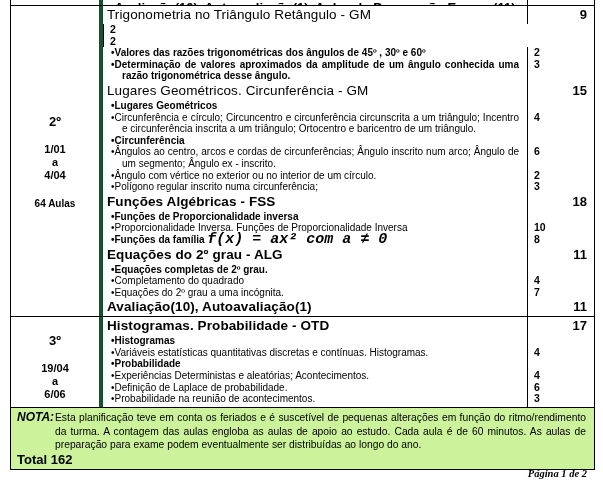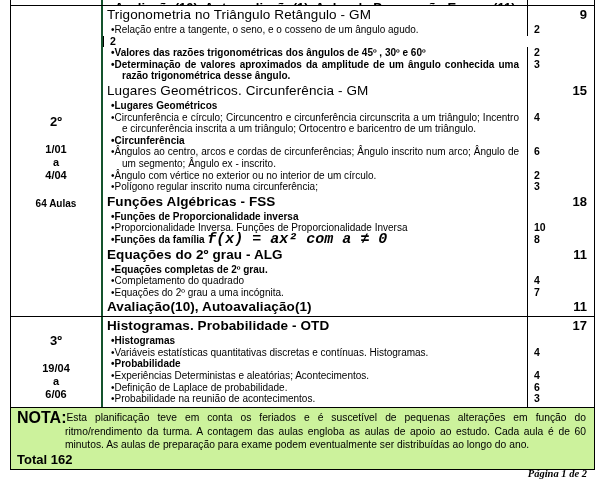--- a/index.html
+++ b/index.html
@@ -19,21 +19,21 @@
   .sliver .left-cell{height:auto;}
   .sliver .clip{
     flex:1;display:flex;align-items:flex-end;justify-content:center;overflow:hidden;
     font-weight:bold;font-size:13px;line-height:16px;height:5px;
   }
   .sliver .clip span{margin-bottom:-11px;white-space:nowrap;}
   .sliver .hrs{height:auto;}
 
   .period-row{display:flex;align-items:stretch;border-bottom:1px solid #000;}
   .left-cell{
-    width:92px;flex:0 0 92px;box-sizing:border-box;border-right:2px solid #14532d;
+    width:92px;flex:0 0 92px;box-sizing:border-box;border-right:4px solid #14532d;
     display:flex;flex-direction:column;align-items:center;justify-content:center;
     text-align:center;
   }
   .term{font-weight:bold;font-size:13px;margin-bottom:14px;}
   .dates{font-weight:bold;font-size:11px;line-height:13px;}
   .lessons{font-weight:bold;font-size:10px;margin-top:16px;}
 
   .main-cell{flex:1;display:flex;flex-direction:column;min-width:0;}
   .line{display:flex;align-items:stretch;}
   .txt{flex:1;min-width:0;box-sizing:border-box;}
@@ -58,22 +58,22 @@
   .hrs.total{font-weight:bold;font-size:13px;line-height:16px;text-align:right;padding:1px 7px 0 0;}
   .hrs.totalpad{padding-top:5px;}
   .hrs.small{font-weight:bold;font-size:10.5px;line-height:11.6px;text-align:left;padding-left:6px;}
 
   .note-box{
     position:absolute;left:10px;top:407px;width:585px;box-sizing:border-box;
     border:1px solid #000;background:#ccf29c;
     padding:3px 8px 2px 6px;
   }
   .note-body{font-size:10.3px;line-height:13.5px;}
-  .note-label{float:left;font-weight:bold;font-size:16px;}
-  .note-text{display:block;margin-left:48px;text-align:justify;}
+  .note-label{float:left;font-weight:bold;font-size:12px;font-style:italic;}
+  .note-text{display:block;margin-left:38px;text-align:justify;}
   .note-total{font-weight:bold;font-size:13px;text-align:left;padding-right:4px;line-height:15px;}
 
   .footer{
     position:absolute;right:16px;top:468px;
     font-family:"Liberation Serif","DejaVu Serif",serif;
     font-style:italic;font-weight:bold;font-size:10.5px;text-align:right;
   }
 </style>
 </head>
 <body>
@@ -100,21 +100,20 @@
               <div>4/04</div>
             </div>
             <div class="lessons">64 Aulas</div>
           </div>
           <div class="main-cell">
             <div class="line">
               <div class="txt title">Trigonometria no Triângulo Retângulo - GM</div>
               <div class="hrs total">9</div>
             </div>
             <div class="line">
-              <div class="txt bullet">Relação entre a tangente, o seno, e o cosseno de um ângulo agudo.</div>
               <div class="hrs small">2</div>
             </div>
             <div class="line">
               <div class="hrs small">2</div>
             </div>
             <div class="line">
               <div class="txt bullet b">Valores das razões trigonométricas dos ângulos de 45º , 30º e 60º</div>
               <div class="hrs small">2</div>
             </div>
             <div class="line">

